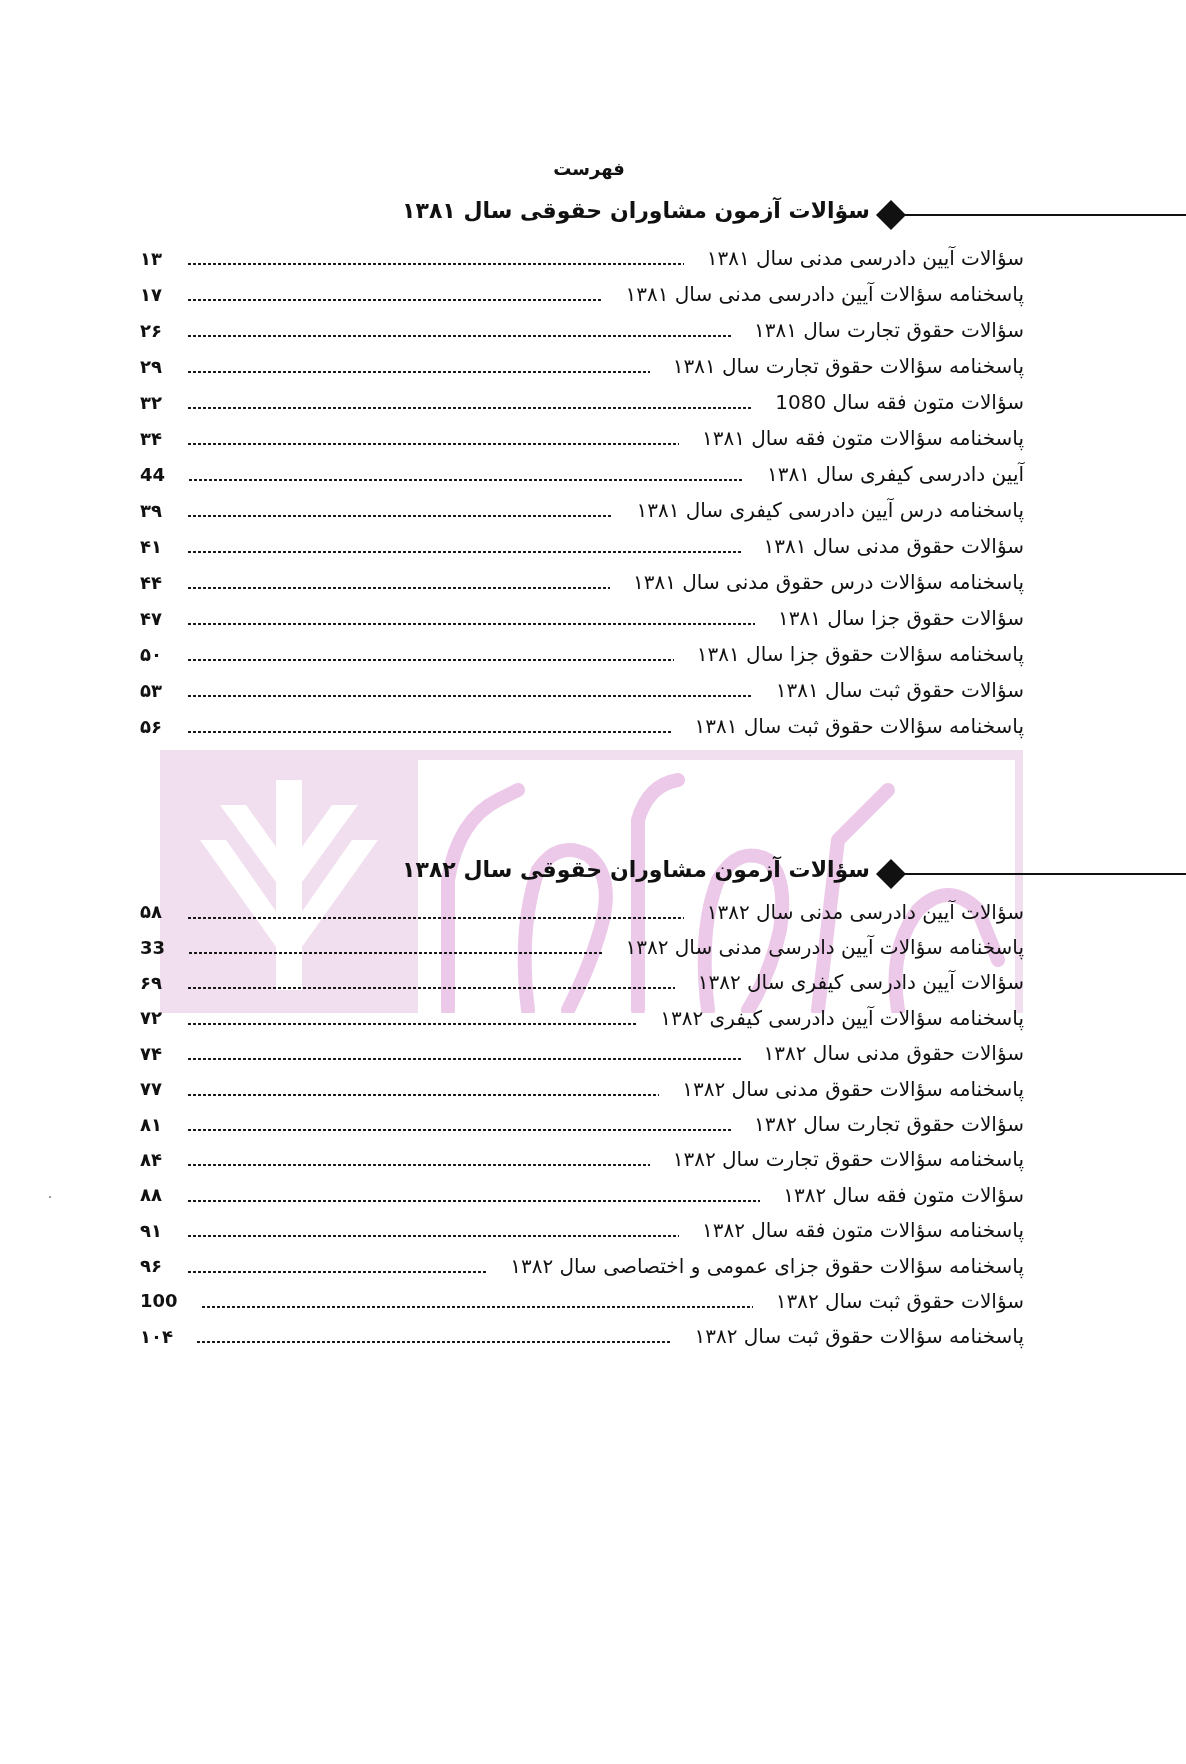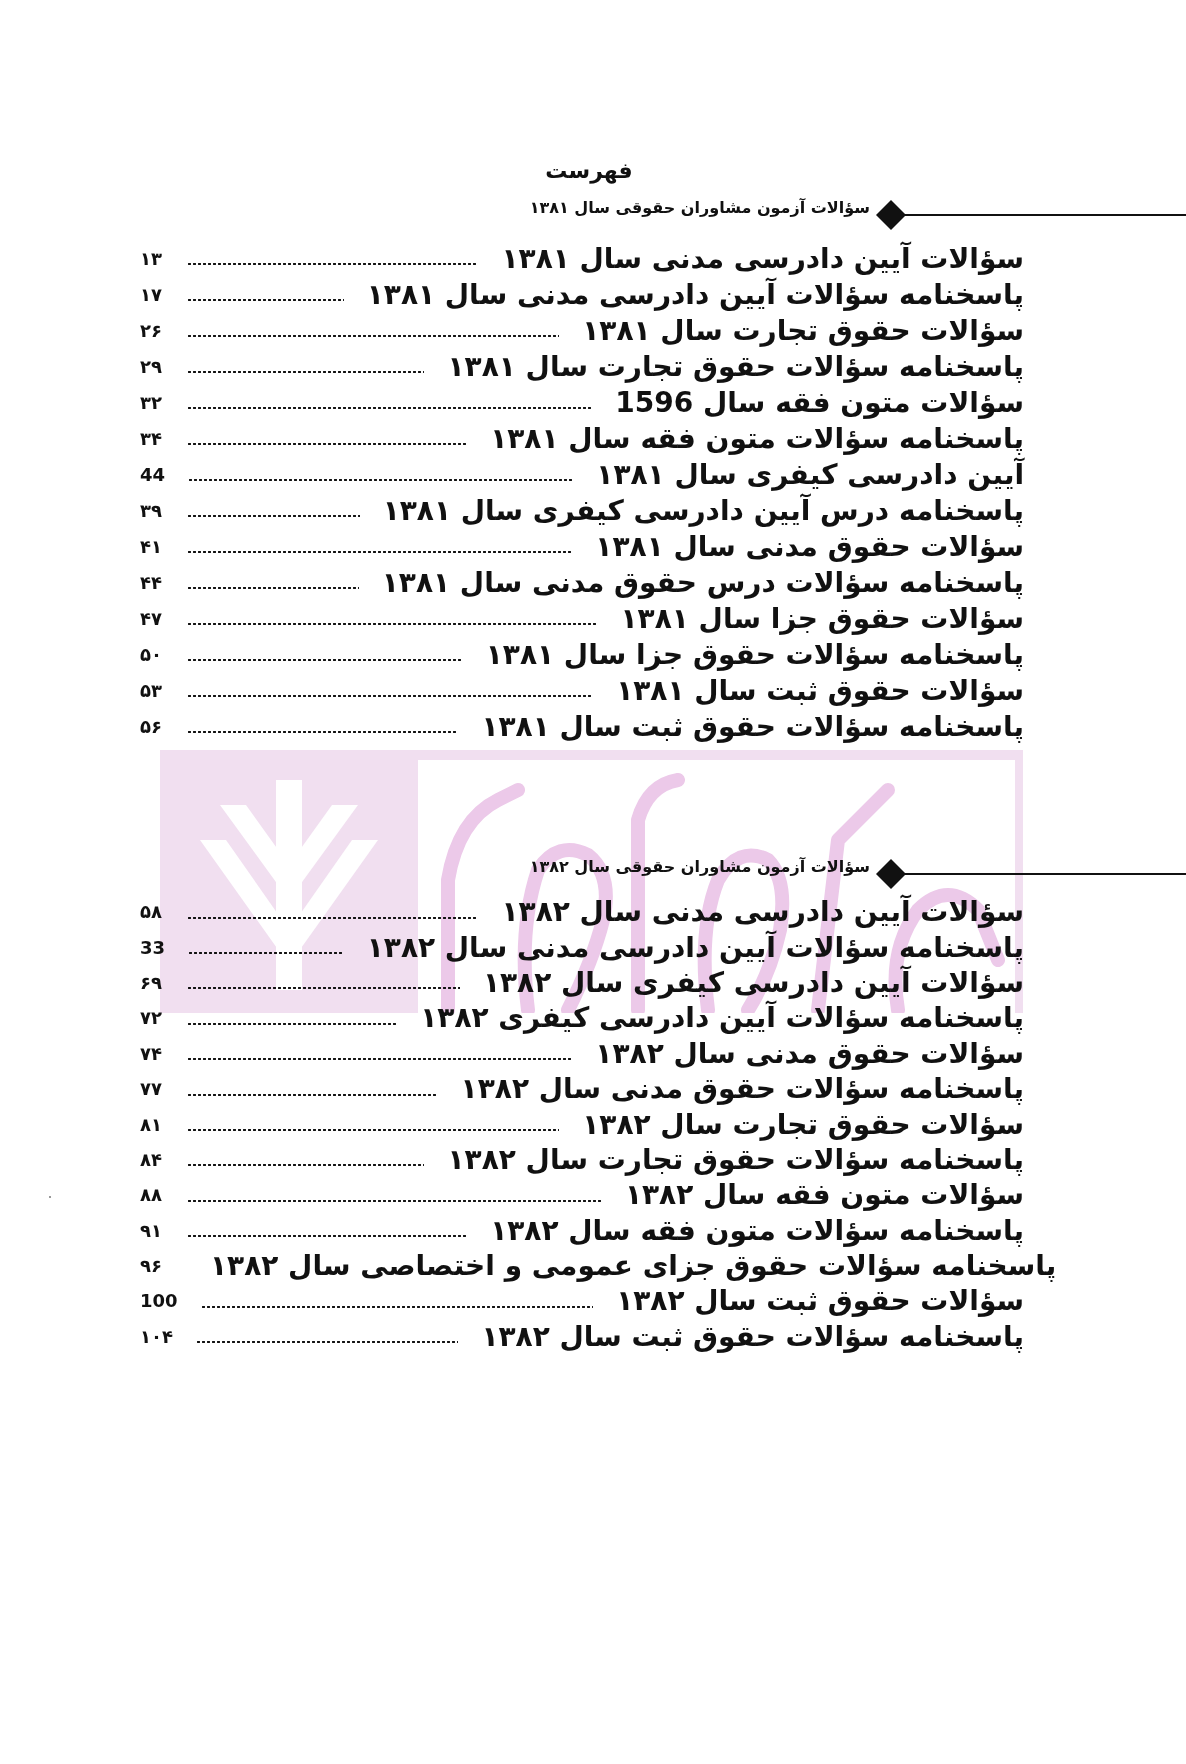--- a/index.html
+++ b/index.html
@@ -15,55 +15,55 @@
     background: #f1dff0; z-index: 0;
   }
   .wm-inner {
     position: absolute; left: 258px; top: 10px; width: 597px; height: 253px; background: #ffffff;
   }
   .wm-logo { position: absolute; left: 40px; top: 30px; width: 180px; height: 210px; }
   .wm-letters { position: absolute; left: 0; top: 0; width: 597px; height: 253px; }
 
   .title {
     position: absolute; top: 158px; left: 0; width: 1186px; text-align: center;
-    font-size: 22px; font-weight: bold; direction: rtl; z-index: 2;
+    font-size: 18px; font-weight: bold; direction: rtl; z-index: 2;
     padding-left: 0; box-sizing: border-box;
   }
   .title span { display: inline-block; margin-left: 0; position: relative; left: -4px; }
 
   .section-header {
     position: absolute; height: 40px; left: 0; width: 1186px; z-index: 2;
   }
   .section-header .rule {
     position: absolute; left: 900px; right: 0; top: 19px; height: 2px; background: #111;
   }
   .section-header .diamond {
     position: absolute; left: 876px; top: 5px; width: 30px; height: 30px;
   }
   .section-header .heading {
     position: absolute; right: 316px; top: 3px; direction: rtl; white-space: nowrap;
-    font-size: 16px; font-weight: bold;
+    font-size: 22px; font-weight: bold;
   }
 
   .toc-list { position: absolute; left: 140px; width: 884px; z-index: 2; }
   .toc-row {
     position: relative; height: 36px; display: flex; flex-direction: row; align-items: center;
     direction: ltr;
     gap: 19px;
   }
   .toc-row .page-no {
     flex: 0 0 auto; font-size: 18px; font-weight: bold; direction: rtl; min-width: 24px; text-align: left;
   }
   .toc-row .leader {
     flex: 1 1 auto; height: 20px; margin: 0 4px;
     background-image: radial-gradient(circle, #111 1.1px, transparent 1.4px);
     background-size: 5px 4px; background-repeat: repeat-x; background-position: left 14px;
   }
   .toc-row .entry-title {
-    flex: 0 0 auto; font-size: 28px; font-weight: bold; direction: rtl; white-space: nowrap; text-align: right;
+    flex: 0 0 auto; font-size: 20px; font-weight: normal; direction: rtl; white-space: nowrap; text-align: right;
   }
   .toc-list.s2 .toc-row { height: 35.4px; }
 
   .margin-mark { position: absolute; left: 49px; top: 1196px; width: 2px; height: 2px; background: #999; }
 </style>
 </head>
 <body>
 
 <div class="page">
 
@@ -118,21 +118,21 @@
       <span class="entry-title">سؤالات حقوق تجارت سال ۱۳۸۱</span>
     </div>
     <div class="toc-row">
       <span class="page-no">۲۹</span>
       <span class="leader"></span>
       <span class="entry-title">پاسخنامه سؤالات حقوق تجارت سال ۱۳۸۱</span>
     </div>
     <div class="toc-row">
       <span class="page-no">۳۲</span>
       <span class="leader"></span>
-      <span class="entry-title">سؤالات متون فقه سال 1596</span>
+      <span class="entry-title">سؤالات متون فقه سال 1080</span>
     </div>
     <div class="toc-row">
       <span class="page-no">۳۴</span>
       <span class="leader"></span>
       <span class="entry-title">پاسخنامه سؤالات متون فقه سال ۱۳۸۱</span>
     </div>
     <div class="toc-row">
       <span class="page-no">44</span>
       <span class="leader"></span>
       <span class="entry-title">آیین دادرسی کیفری سال ۱۳۸۱</span>

